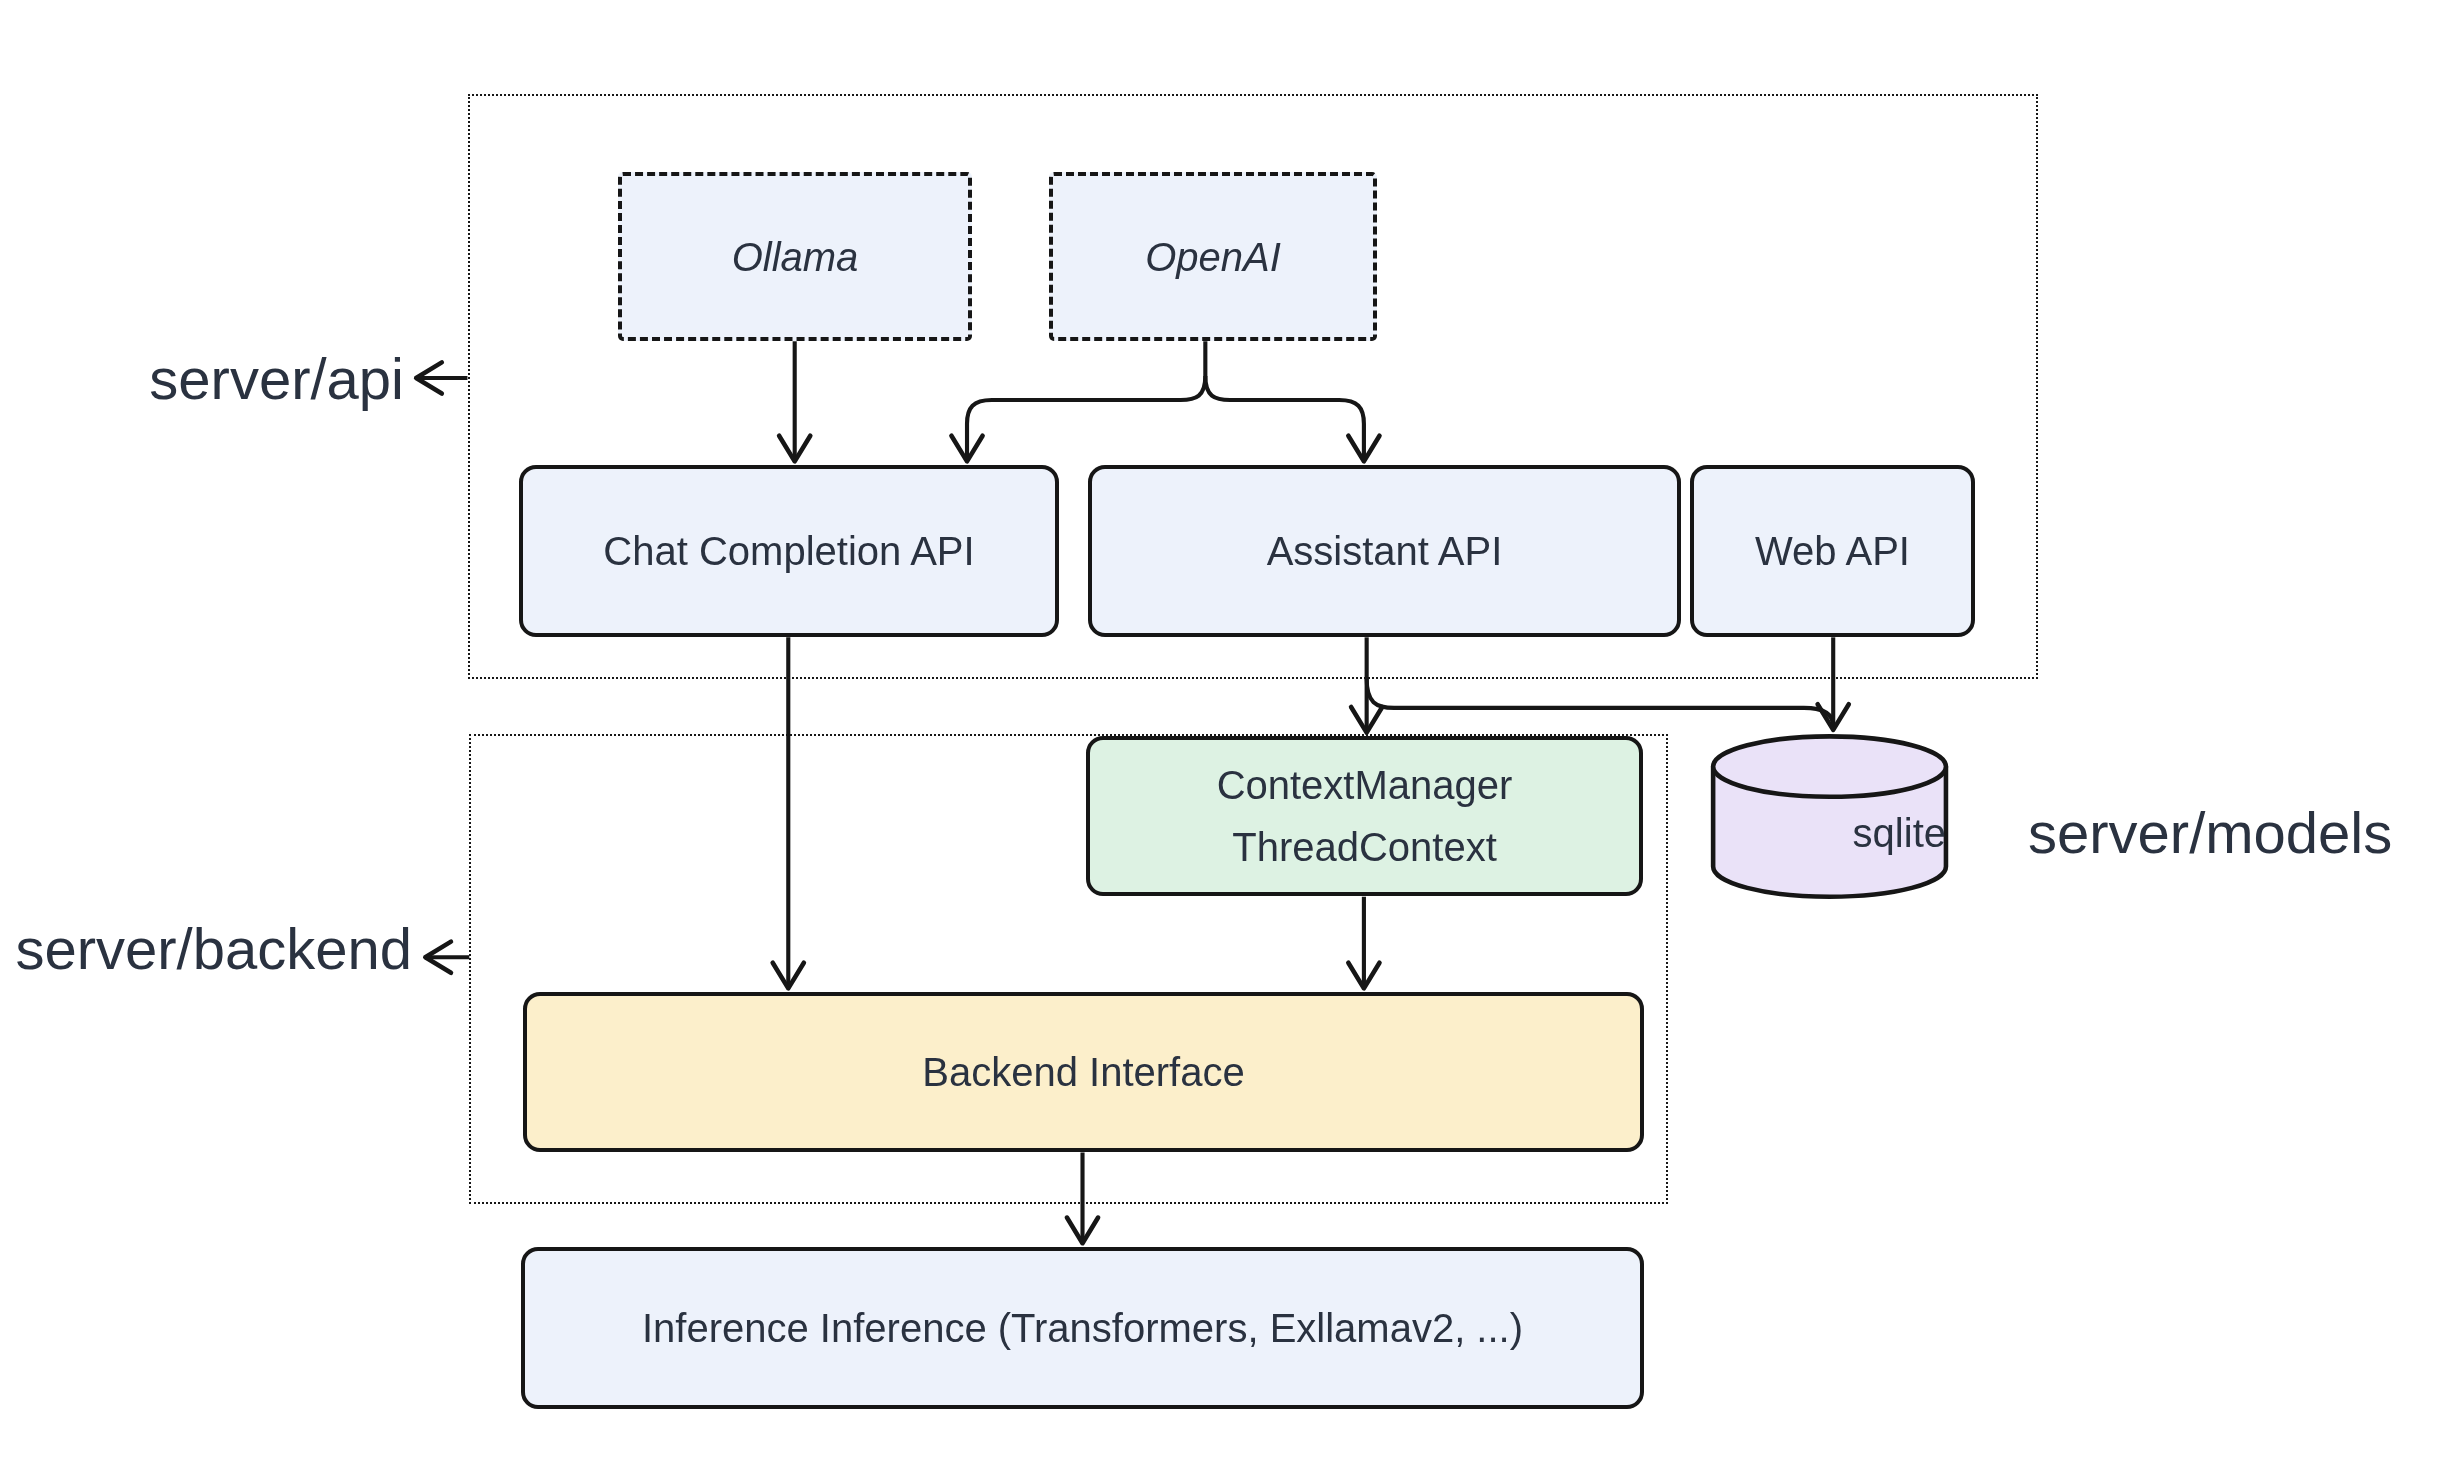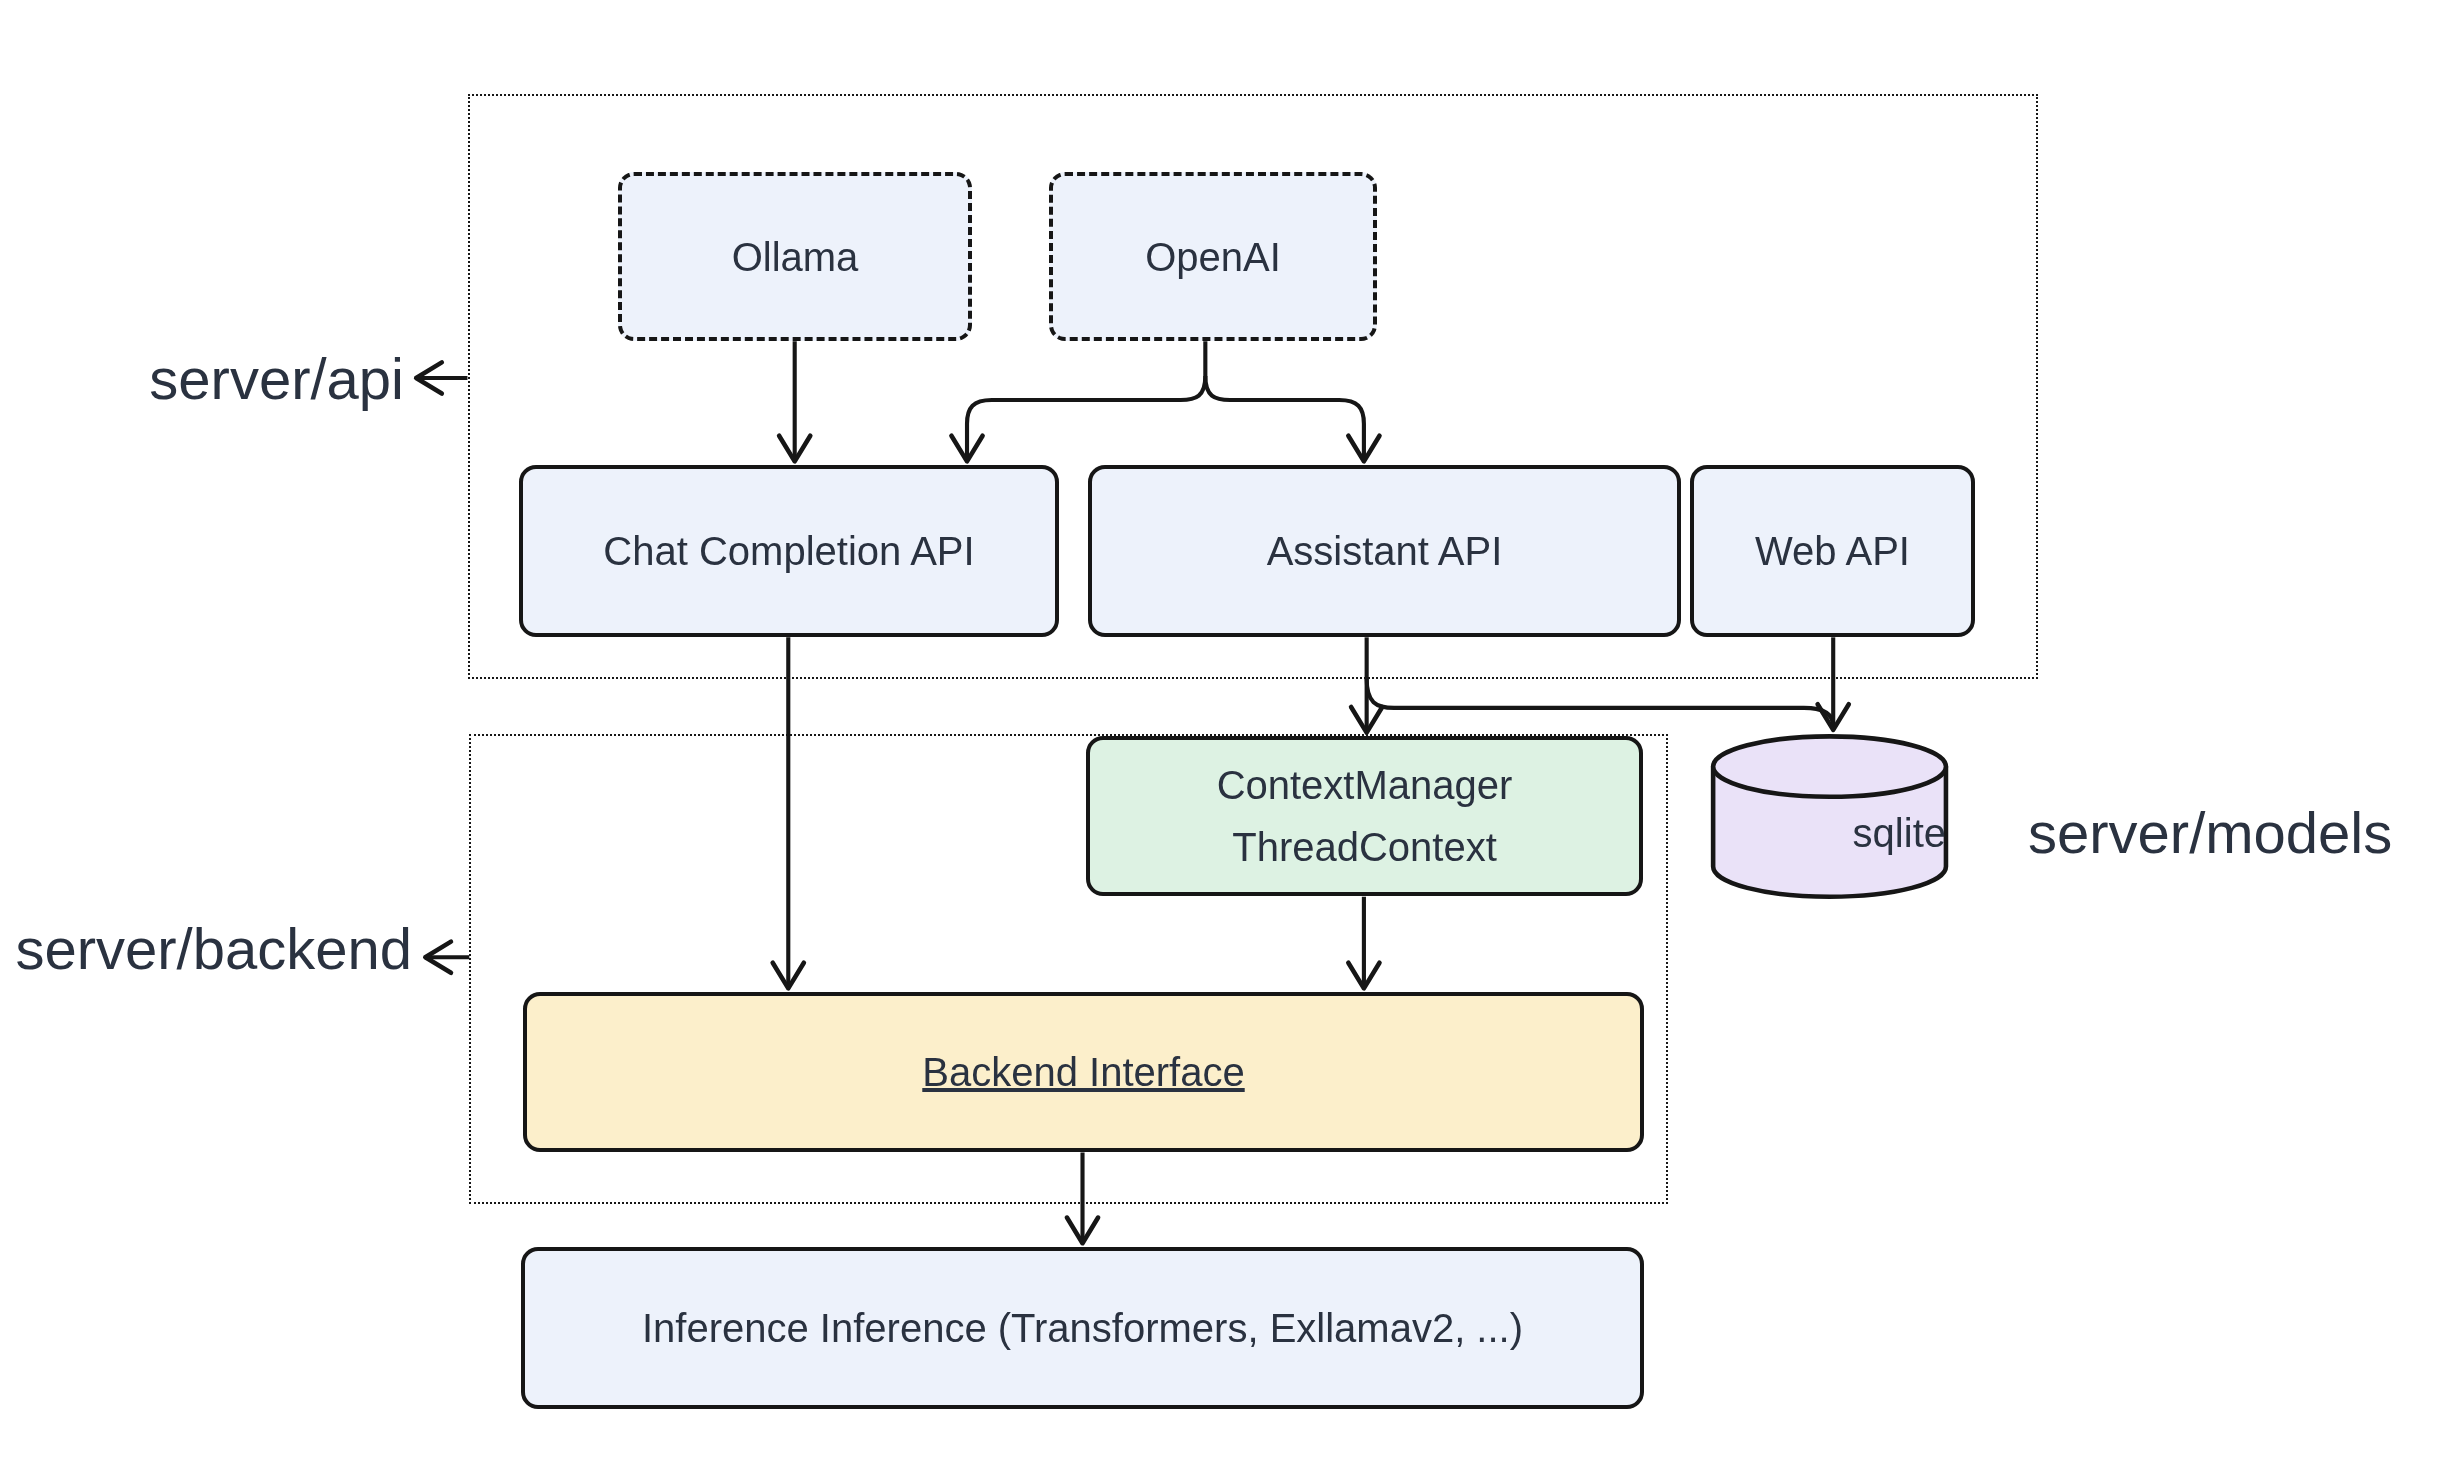--- a/index.html
+++ b/index.html
@@ -22,24 +22,24 @@
     display:flex;align-items:center;justify-content:center;
     text-align:center;
     font-size:40px;
     line-height:1.55;
     color:var(--text,#2a3240);
     border-radius:17px;
     box-sizing:border-box;
     z-index:2;
   }
   .node.solid{border:4.6px solid var(--stroke,#161616);}
-  .node.dashed{border:4.6px dashed var(--stroke,#161616);border-radius:16px;}
+  .node.dashed{border:4.6px dashed var(--stroke,#161616);border-radius:5px;font-style:italic;}
   .fill-blue{background:var(--node-blue,#EDF2FB);}
   .fill-green{background:var(--node-green,#DDF2E3);}
-  .fill-yellow{background:var(--node-yellow,#FCEFCB);text-decoration:underline;}
+  .fill-yellow{background:var(--node-yellow,#FCEFCB);}
   .side-label{
     position:absolute;
     font-size:58px;
     display:flex;align-items:center;
     z-index:2;
     white-space:nowrap;
   }
   .side-label.right-align{justify-content:flex-end;}
   .multiline{flex-direction:column;}
   .cyl-label{

